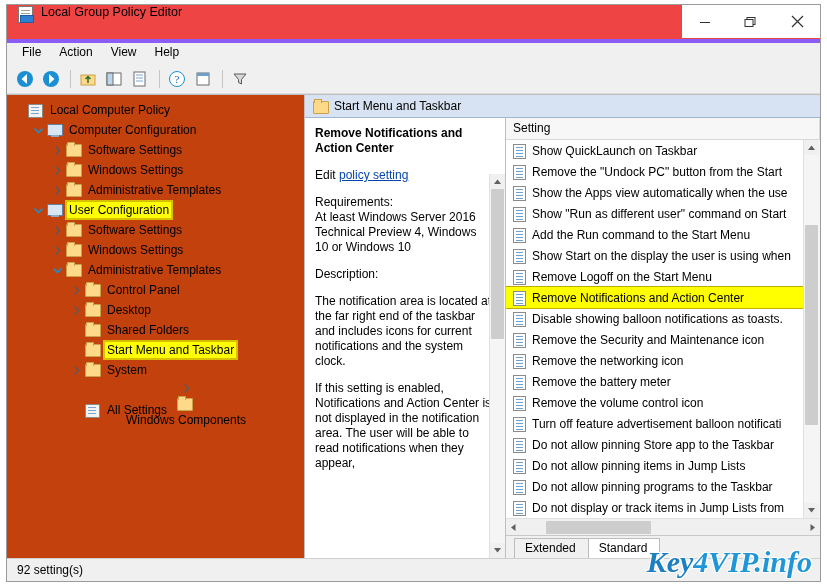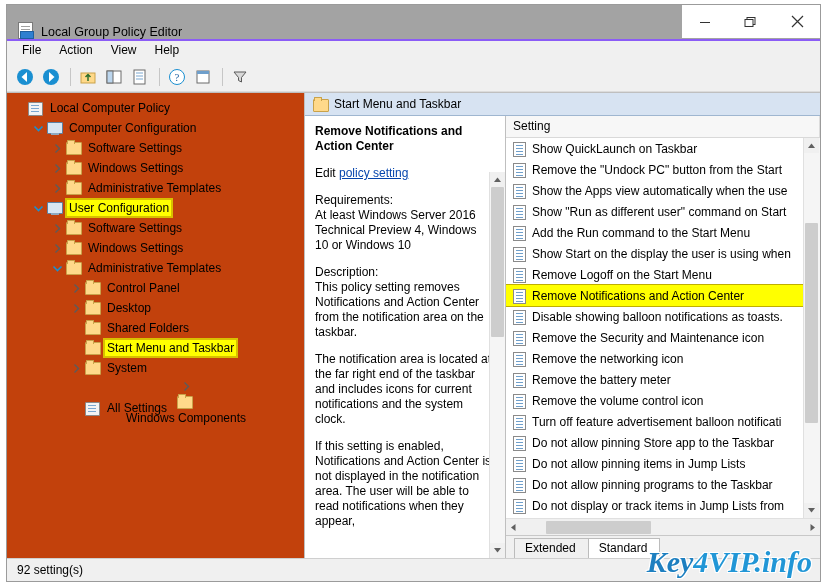--- a/index.html
+++ b/index.html
@@ -23,25 +23,25 @@
     height: 578px;
     border: 1px solid #9b9b9b;
     background: #f0f0f0;
     box-sizing: border-box;
     display: flex;
     flex-direction: column;
   }
   
   .titlebar {
     height: 34px;
-    background: #a3a3a3;
-    display: flex;
-    align-items: flex-end;
-    flex: 0 0 auto;
-    border-bottom: 2px solid #8b5cf6;
+    background: #ef4444;
+    display: flex;
+    align-items: flex-start;
+    flex: 0 0 auto;
+    border-bottom: 4px solid #8b5cf6;
   }
   .title-icon {
     width: 18px;
     height: 18px;
     margin-left: 9px;
     margin-right: 7px;
     position: relative;
     flex: 0 0 auto;
   }
   .title-icon .sheet {
@@ -719,21 +719,20 @@
             <div class="desc-title">Remove Notifications and Action Center</div>
             <div class="desc-edit">
               <span>Edit </span><span class="desc-link">policy setting</span>
             </div>
             <div class="desc-para">
               <div>Requirements:</div>
               <div>At least Windows Server 2016 Technical Preview 4, Windows 10 or Windows 10</div>
             </div>
             <div class="desc-para">
               <div>Description:</div>
-              <div>This policy setting removes Notifications and Action Center from the notification area on the taskbar.</div>
             </div>
             <div class="desc-para">The notification area is located at the far right end of the taskbar and includes icons for current notifications and the system clock.</div>
             <div class="desc-para">If this setting is enabled, Notifications and Action Center is not displayed in the notification area. The user will be able to read notifications when they appear,</div>
           </div>
           <div class="desc-scroll">
             <div class="sb-arrow">
               <svg width="9" height="9" viewBox="0 0 9 9">
                   <path d="M4.5 2.5 L8 7 L1 7 Z" fill="#606060"></path>
                 </svg>
             </div>

